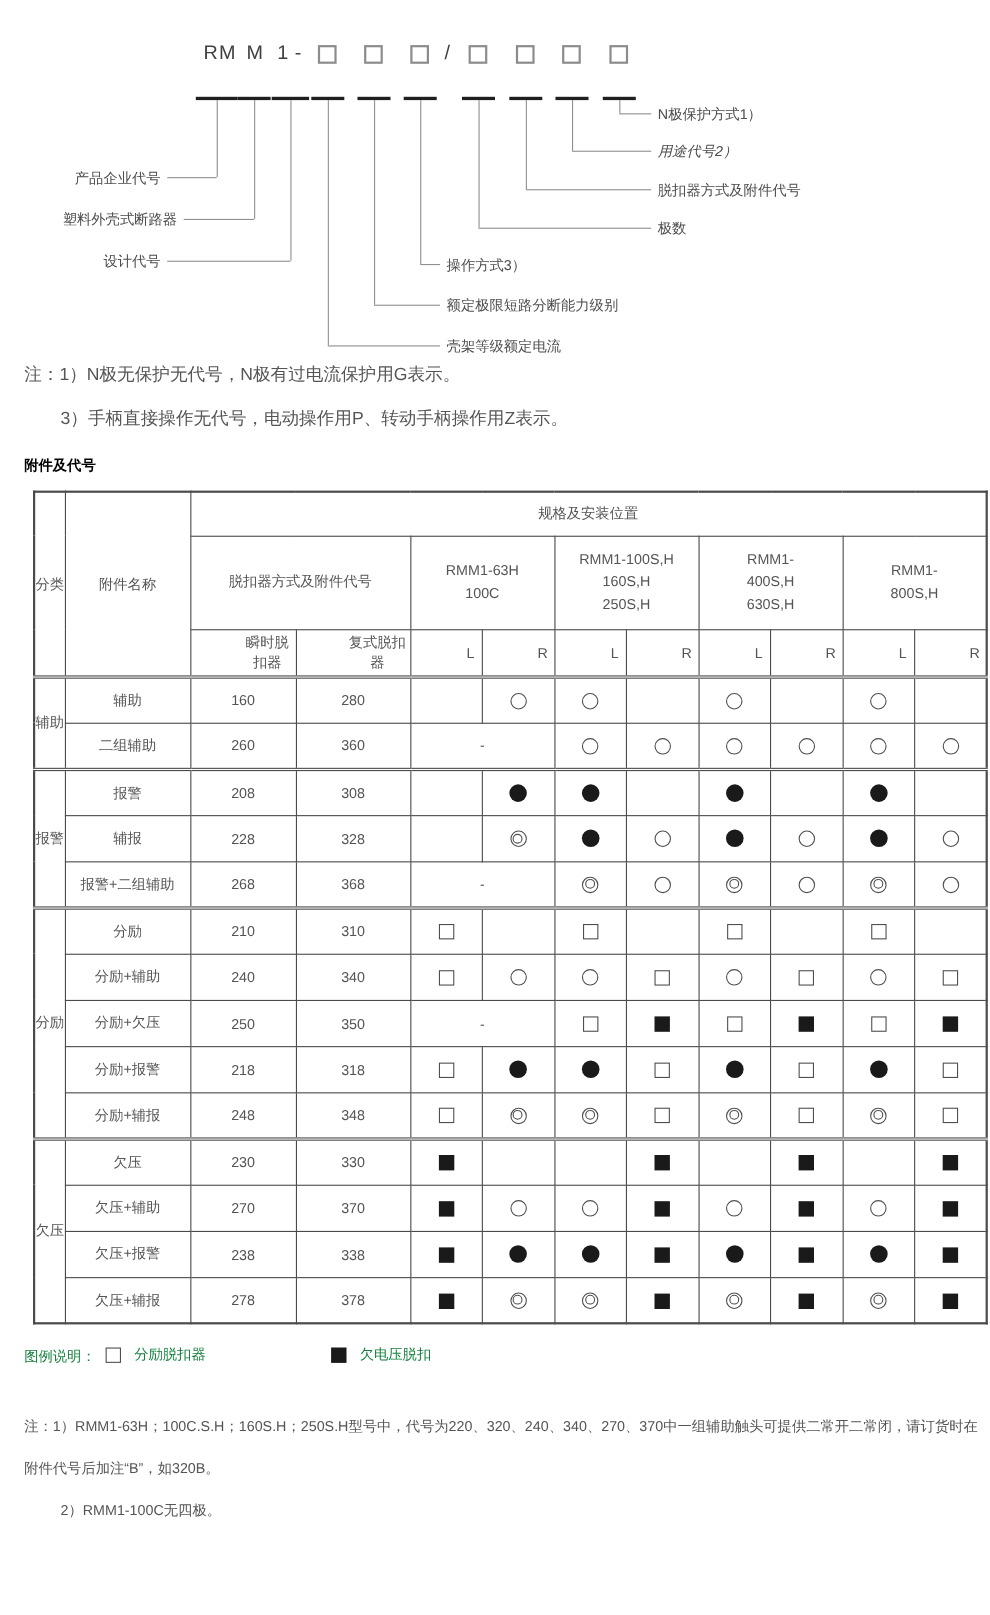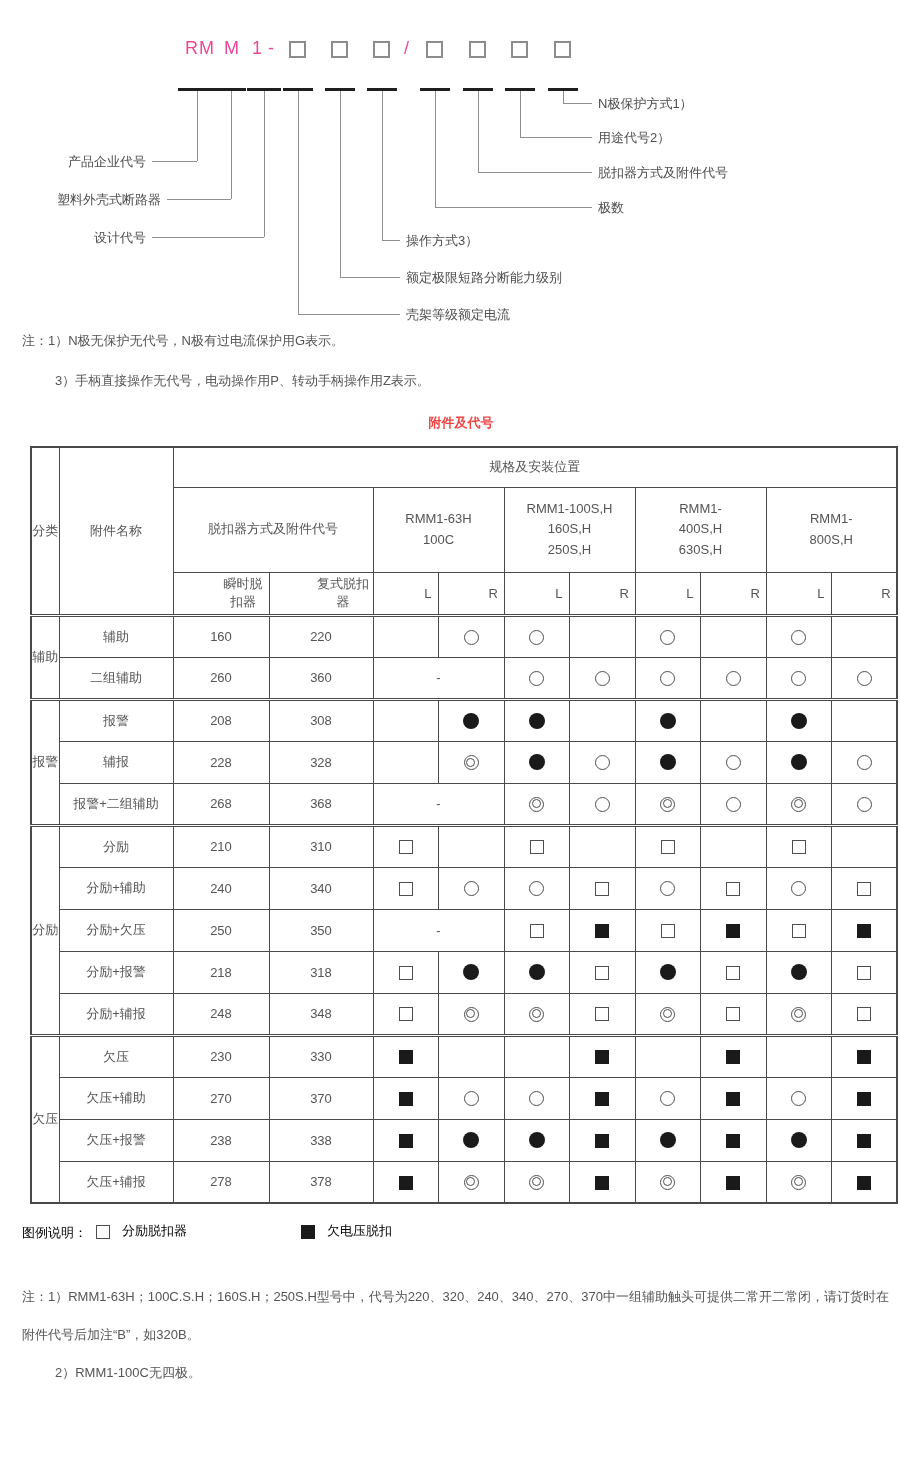--- a/index.html
+++ b/index.html
@@ -6,31 +6,31 @@
   html,body { background:#ffffff; }
   body {
     width: 900px; height: 1468px;
     font-family: "Liberation Sans", "DejaVu Sans", sans-serif;
     color: #595959;
     position: relative;
     overflow: hidden;
   }
   
   .diagram { position: relative; height: 330px; }
-  .fitem   { position: absolute; top: 38px; font-size: 18px; color: #ec4899; letter-spacing: 1px; white-space: nowrap; }
+  .fitem   { position: absolute; top: 38px; font-size: 18px; color: #404040; letter-spacing: 1px; white-space: nowrap; }
   .fbox    { position: absolute; top: 41px; width: 17px; height: 17px; border: 2px solid #8c8c8c; background: #fff; }
   .uline   { position: absolute; top: 88px; height: 3px; background: #1f1f1f; }
   .vline   { position: absolute; width: 1px; background: #8f8f8f; }
   .hline   { position: absolute; height: 1px; background: #8f8f8f; }
   .dlabel  { position: absolute; font-size: 13px; color: #4d4d4d; white-space: nowrap; }
   
   .notes-top { padding-left: 22px; padding-top: 4px; }
-  .notes-top p { font-size: 13px; color: #555; margin: 0 0 26px 0; line-height: 14px; }
+  .notes-top p { font-size: 16px; color: #555; margin: 0 0 26px 0; line-height: 14px; }
   .notes-top p.indent { padding-left: 33px; }
-  .section-title { padding-left: 22px; margin-top: 4px; font-size: 13px; font-weight: bold; color: #ef4444; text-align: center; }
+  .section-title { padding-left: 22px; margin-top: 4px; font-size: 13px; font-weight: bold; color: #000000; }
   
   table.acc {
     border-collapse: collapse; table-layout: fixed;
     width: 868px; margin: 14px 0 0 30px;
     border: 2px solid #4a4a4a;
   }
   table.acc th, table.acc td {
     border: 1px solid #4a4a4a;
     font-size: 13px; font-weight: normal; color: #555;
     text-align: center; vertical-align: middle;
@@ -45,21 +45,21 @@
   tbody tr.gstart td { border-top: 3px double #4a4a4a; }
   
   .sym { display: inline-block; vertical-align: middle; }
   .sym-o  { width: 15px; height: 15px; border: 1.5px solid #4f4f4f; border-radius: 50%; background:#fff; }
   .sym-f  { width: 16px; height: 16px; background: #1a1a1a; border-radius: 50%; }
   .sym-d  { width: 15px; height: 15px; border: 1.5px solid #4f4f4f; border-radius: 50%; position: relative; background:#fff; }
   .sym-d .inner { position: absolute; left: 1.5px; top: 1.5px; width: 9px; height: 9px; border: 1.5px solid #4f4f4f; border-radius: 50%; }
   .sym-s  { width: 14px; height: 14px; border: 1.5px solid #4f4f4f; background:#fff; }
   .sym-fs { width: 14px; height: 14px; background: #1a1a1a; }
   
-  .legend { display: flex; margin: 18px 0 0 22px; font-size: 13px; color: #000000; }
+  .legend { display: flex; margin: 18px 0 0 22px; font-size: 13px; color: #15803d; }
   .legend-title { width: 74px; padding-top: 2px; }
   .legend-rows .legend-row { margin-bottom: 24px; }
   .legend-item { display: inline-block; width: 205px; }
   .legend-item .sym { margin-right: 12px; }
   
   .notes-bottom { padding: 14px 10px 0 22px; }
   .notes-bottom p { font-size: 13px; color: #555; line-height: 38px; margin: 0; }
   .notes-bottom p.indent { padding-left: 33px; }
 </style>
 </head>
@@ -107,21 +107,21 @@
     <div class="hline" style="left: 382px; top: 240px; width: 18px;"></div>
     <div class="dlabel" style="left: 406px; top: 232px;">操作方式3）</div>
     <div class="vline" style="left: 435px; top: 91px; height: 116px;"></div>
     <div class="hline" style="left: 435px; top: 207px; width: 157px;"></div>
     <div class="dlabel" style="left: 598px; top: 199px;">极数</div>
     <div class="vline" style="left: 478px; top: 91px; height: 81px;"></div>
     <div class="hline" style="left: 478px; top: 172px; width: 114px;"></div>
     <div class="dlabel" style="left: 598px; top: 164px;">脱扣器方式及附件代号</div>
     <div class="vline" style="left: 520px; top: 91px; height: 46px;"></div>
     <div class="hline" style="left: 520px; top: 137px; width: 72px;"></div>
-    <div class="dlabel" style="left: 598px; top: 129px;">用途代号2）</div>
+    <div class="dlabel" style="left: 598px; top: 129px; font-style: italic;">用途代号2）</div>
     <div class="vline" style="left: 563px; top: 91px; height: 12px;"></div>
     <div class="hline" style="left: 563px; top: 103px; width: 29px;"></div>
     <div class="dlabel" style="left: 598px; top: 95px;">N极保护方式1）</div>
   </div>
 
 <div class="notes-top">
   <p>注：1）N极无保护无代号，N极有过电流保护用G表示。</p>
   <p class="indent">3）手柄直接操作无代号，电动操作用P、转动手柄操作用Z表示。</p>
 </div>
 
@@ -172,21 +172,21 @@
       <th>R</th>
       <th>L</th>
       <th>R</th>
     </tr>
   </thead>
   <tbody id="acc-body">
       <tr class="gstart">
         <td class="cat-cell" rowspan="2">辅助</td>
         <td class="name-cell">辅助</td>
         <td>160</td>
-        <td>220</td>
+        <td>280</td>
         <td></td>
         <td><span class="sym sym-o"></span></td>
         <td><span class="sym sym-o"></span></td>
         <td></td>
         <td><span class="sym sym-o"></span></td>
         <td></td>
         <td><span class="sym sym-o"></span></td>
         <td></td>
       </tr>
       <tr>

